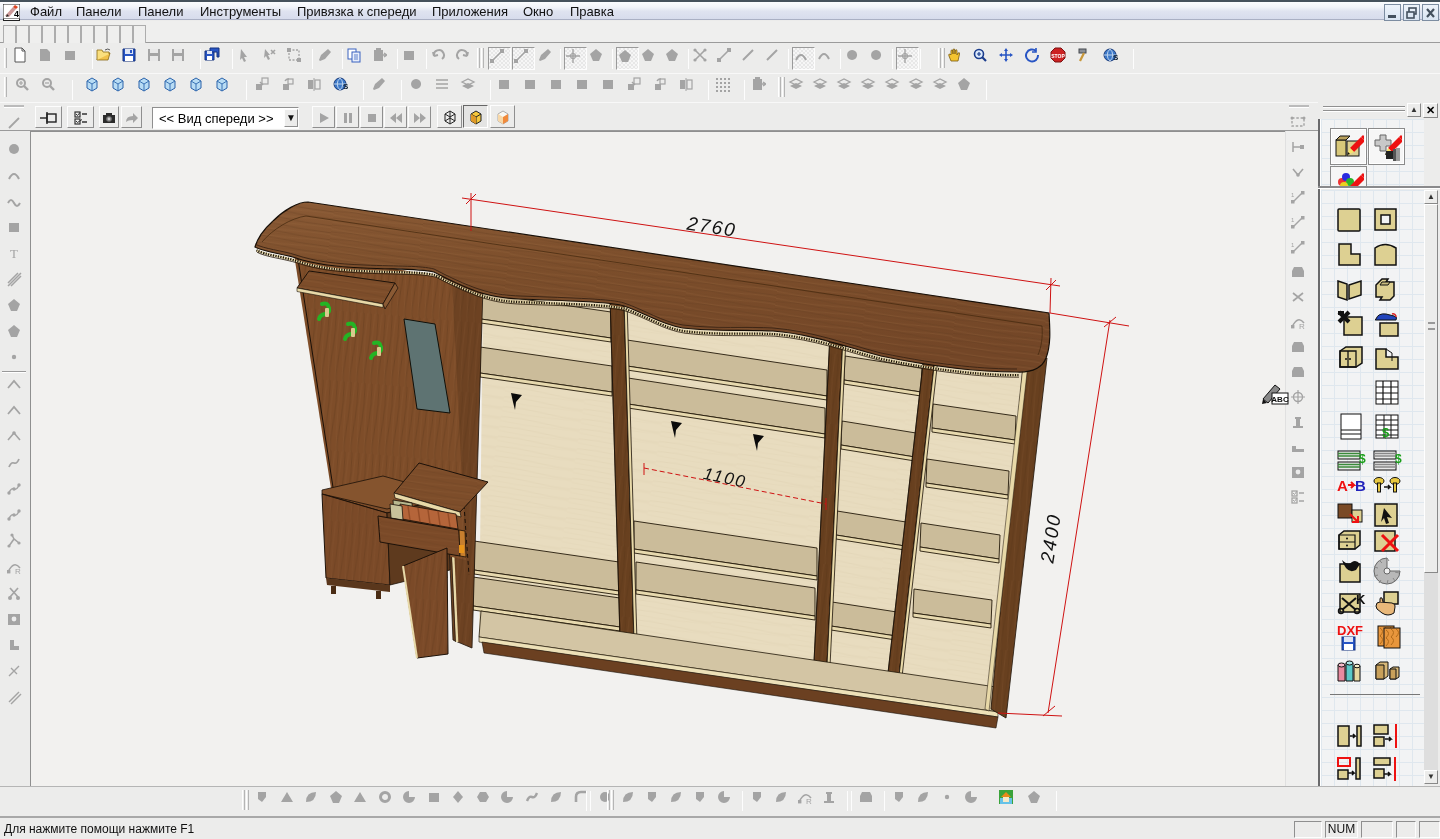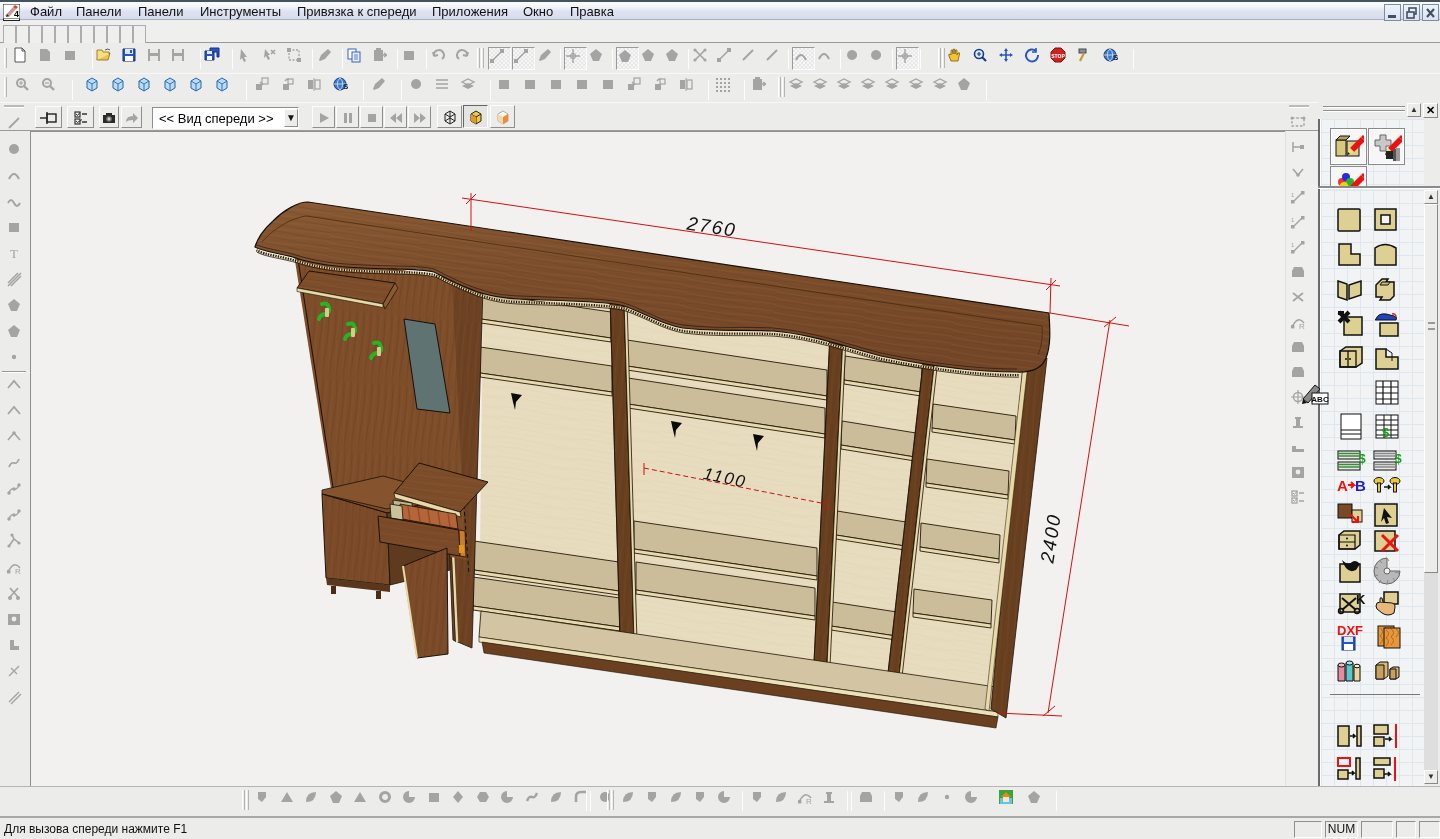--- a/index.html
+++ b/index.html
@@ -835,21 +835,21 @@
       <span class="abs" style="left:1336px;top:343px;z-index:5;"><svg width="30" height="30" viewBox="0 0 30 30">
           <path d="M4,8 l6,-4 h16 v16 l-6,4 H4 z" fill="#ddd092" stroke="#111" stroke-width="1.5"></path>
           <path d="M4,8 h16 v16 H4 z M12,8 v16" fill="none" stroke="#111" stroke-width="1.3"></path>
           <circle cx="10" cy="16" r="1" fill="#111"></circle>
           <circle cx="14" cy="16" r="1" fill="#111"></circle>
         </svg></span>
       <span class="abs" style="left:1372px;top:343px;z-index:5;"><svg width="30" height="30" viewBox="0 0 30 30">
           <path d="M4,6 h10 v8 h12 v12 H4 z" fill="#ddd092" stroke="#111" stroke-width="1.5"></path>
           <path d="M14,6 l6,4 v8" fill="none" stroke="#111"></path>
         </svg></span>
-      <span class="abs" style="left:1300px;top:377px;z-index:5;"><svg width="30" height="30" viewBox="0 0 30 30">
+      <span class="abs" style="left:1260px;top:377px;z-index:5;"><svg width="30" height="30" viewBox="0 0 30 30">
           <path d="M3,22 L15,8 l5,4 L8,26 z" fill="#888" stroke="#111"></path>
           <path d="M3,22 l-1,5 l5,-1 z" fill="#111"></path>
           <rect x="12" y="16" width="16" height="11" fill="#fff" stroke="#111"></rect>
           <text x="20" y="25" font-size="8" font-family="Liberation Sans" font-weight="bold" fill="#111" text-anchor="middle">ABC</text>
         </svg></span>
       <span class="abs" style="left:1372px;top:377px;z-index:5;"><svg width="30" height="30" viewBox="0 0 30 30">
           <rect x="4" y="4" width="22" height="23" fill="#fff" stroke="#111"></rect>
           <path d="M4,10 h22 M4,16 h22 M4,22 h22 M11,4 v23 M19,4 v23" stroke="#111" stroke-width="1.2"></path>
         </svg></span>
       <span class="abs" style="left:1336px;top:411px;z-index:5;"><svg width="30" height="30" viewBox="0 0 30 30">
@@ -1188,20 +1188,20 @@
     <text x="710" y="233" font-size="19" transform="rotate(8.5 710 233)" text-anchor="middle" textLength="48">2760</text>
     <text x="723" y="483" font-size="17" transform="rotate(12 723 483)" text-anchor="middle" textLength="42">1100</text>
     <text x="1057" y="540" font-size="19" transform="rotate(-81 1057 540)" text-anchor="middle" textLength="48">2400</text>
   </g>
   </svg>
   </div>
   <div id="dock" class="abs"></div>
   <div id="rpanel" class="abs"></div>
   <div id="btoolbar" class="abs"></div>
   <div id="statusbar" class="abs">
-    <span style="position:absolute;left:4px;top:4px;">Для вызова спереди нажмите F1</span>
+    <span style="position:absolute;left:4px;top:4px;">Для нажмите помощи нажмите F1</span>
     <span class="sbox" style="left:1294px;width:28px;"></span>
     <span class="sbox" style="left:1325px;width:33px;">NUM</span>
     <span class="sbox" style="left:1361px;width:32px;"></span>
     <span class="sbox" style="left:1396px;width:20px;"></span>
     <span class="sbox" style="left:1419px;width:21px;"></span>
   </div>
 </div>
 
 </body></html>

